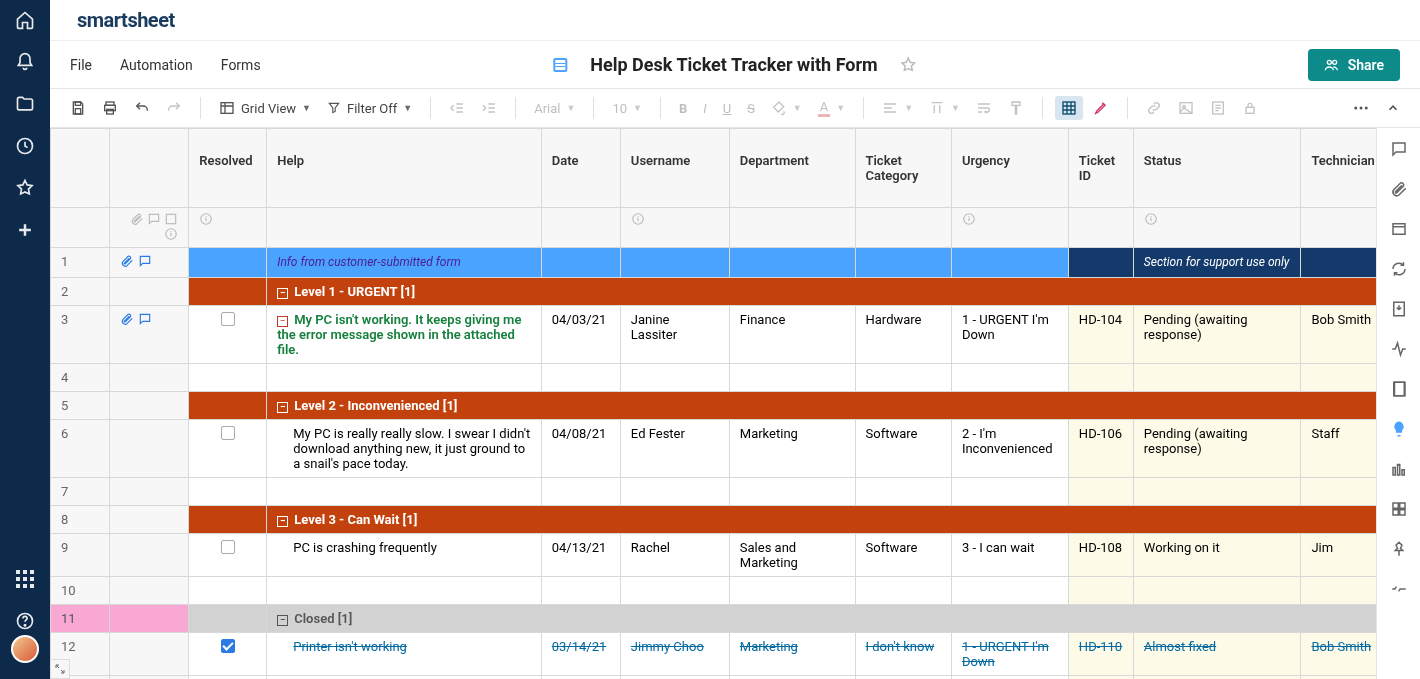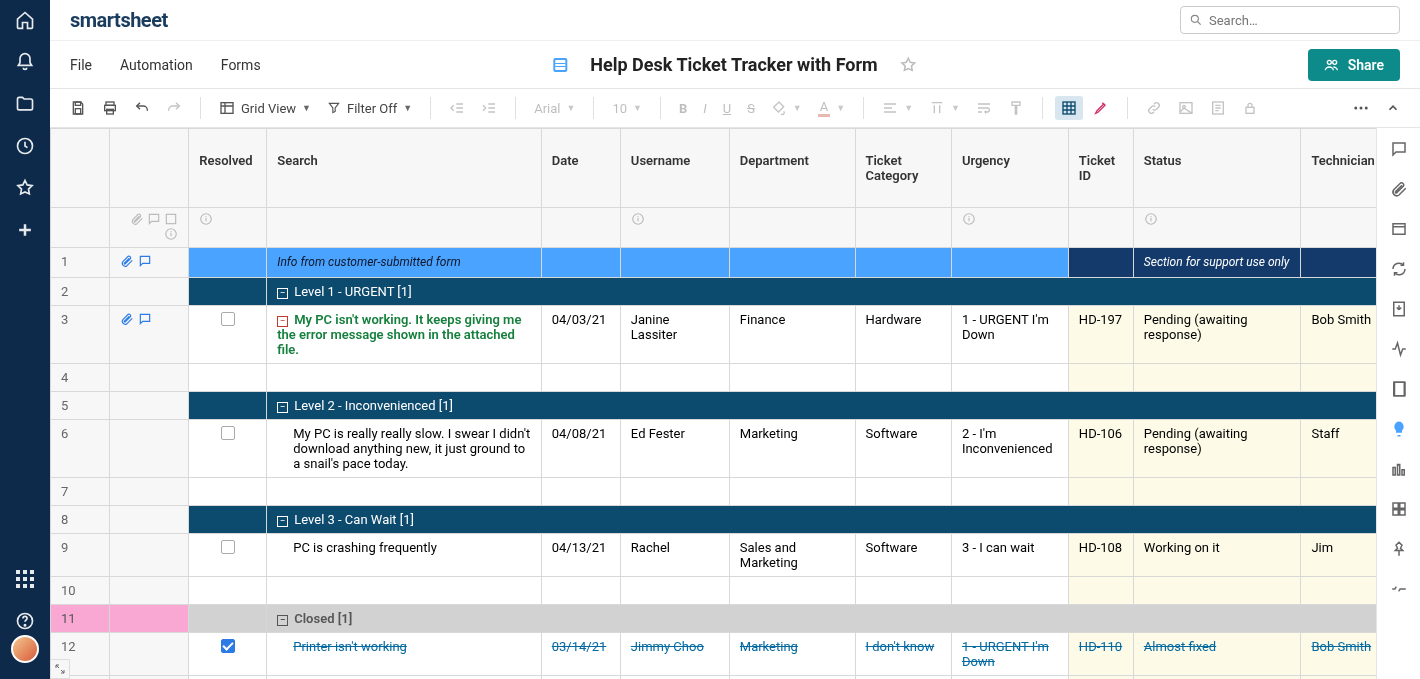--- a/index.html
+++ b/index.html
@@ -3,21 +3,21 @@
 <meta charset="utf-8">
 <style>
 *{box-sizing:border-box;margin:0;padding:0;font-family:-apple-system,BlinkMacSystemFont,"Segoe UI",Roboto,Arial,sans-serif;}
 body{width:1420px;height:679px;overflow:hidden;background:#fff;display:flex;}
 .leftnav{width:50px;background:#0e2a4a;color:#fff;display:flex;flex-direction:column;align-items:center;padding-top:10px;gap:22px;flex-shrink:0;position:relative;}
 .leftnav .ico{width:20px;height:20px;display:flex;align-items:center;justify-content:center;cursor:pointer;opacity:.9;}
 .leftnav .avatar{position:absolute;bottom:16px;width:28px;height:28px;border-radius:50%;background:linear-gradient(135deg,#f3c78e,#d85a3a);border:2px solid #fff;}
 .leftnav .grid9{display:grid;grid-template-columns:repeat(3,4px);grid-template-rows:repeat(3,4px);gap:3px;}
 .leftnav .grid9 span{background:#fff;}
 .main{flex:1;display:flex;flex-direction:column;min-width:0;}
-.topbar{height:40px;display:flex;align-items:center;padding:0 20px;justify-content:space-between;}
+.topbar{height:40px;display:flex;align-items:center;padding:0 20px;justify-content:space-between;margin-left:7px;}
 .brand{font-size:20px;font-weight:700;color:#1a3c5e;letter-spacing:-0.5px;}
 .searchbox{width:220px;height:28px;border:1px solid #ccc;border-radius:4px;display:flex;align-items:center;padding:0 8px;gap:6px;color:#888;font-size:13px;}
 .tabs{height:48px;display:flex;align-items:center;padding:0 20px;border-top:1px solid #eee;position:relative;}
 .tabs .tab{margin-right:28px;font-size:14px;color:#333;cursor:pointer;}
 .doctitle{position:absolute;left:50%;transform:translateX(-50%);font-size:18px;font-weight:700;color:#222;display:flex;align-items:center;gap:22px;}
 .doctitle .docico{width:16px;height:16px;display:inline-flex;}
 .sharebtn{position:absolute;right:20px;background:#0d8a8a;color:#fff;border:none;border-radius:4px;padding:8px 16px;font-size:14px;font-weight:600;display:flex;align-items:center;gap:8px;cursor:pointer;}
 .toolbar{height:40px;border-top:1px solid #e5e5e5;border-bottom:1px solid #e5e5e5;display:flex;align-items:center;padding:0 14px;gap:4px;font-size:13px;color:#444;}
 .toolbar .sep{width:1px;height:22px;background:#e0e0e0;margin:0 8px;}
 .toolbar .tbtn{padding:4px 6px;display:flex;align-items:center;gap:6px;cursor:pointer;border-radius:3px;}
@@ -47,23 +47,23 @@
 col.status{width:160px;}
 col.tech{width:75px;}
 td.rownum{text-align:right;color:#666;background:#f7f7f7;font-size:12px;padding:4px 10px;}
 td.rowicons{background:#f7f7f7;text-align:center;}
 th.rownum,th.rowicons{background:#f7f7f7!important;}
 .chk{display:inline-block;width:14px;height:14px;border:1px solid #aaa;border-radius:2px;background:#fff;}
 .chk.on{background:#2c7be5;border-color:#2c7be5;position:relative;}
 .chk.on:after{content:"";position:absolute;left:3px;top:0px;width:4px;height:8px;border:solid #fff;border-width:0 2px 2px 0;transform:rotate(45deg);}
 tr.bluehdr td{background:#4aa3ff;color:#fff;}
 tr.bluehdr td.rownum,tr.bluehdr td.rowicons{background:#f7f7f7;color:#666;}
-tr.bluehdr .ital{font-style:italic;font-size:12px;color:#0f172a;}
+tr.bluehdr .ital{font-style:italic;font-size:12px;color:#4c1d95;}
 tr.bluehdr .navycell{background:#133a6b;color:#fff;}
-tr.grayhdr td{background:#0c4a6e;color:#fff;font-weight:400;}
+tr.grayhdr td{background:#c2410c;color:#fff;font-weight:700;}
 tr.grayhdr td.rownum,tr.grayhdr td.rowicons{background:#f7f7f7;color:#666;font-weight:400;}
 tr.lightgray td{background:#d2d2d2;color:#555;font-weight:600;}
 tr.lightgray td.rownum,tr.lightgray td.rowicons{background:#f9a8d4;font-weight:400;}
 tr.datarow td.yel{background:#fdfbe7;}
 .redtext{color:#15803d;font-weight:600;}
 .strike{color:#0369a1;text-decoration:line-through;}
 .toggle{display:inline-flex;width:11px;height:11px;border:1px solid currentColor;align-items:center;justify-content:center;font-size:10px;line-height:1;margin-right:6px;}
 .csr{position:absolute;bottom:0;left:0;width:20px;height:20px;background:#f7f7f7;border:1px solid #ddd;display:flex;align-items:center;justify-content:center;color:#666;cursor:pointer;}
 .smallico{width:14px;height:14px;display:inline-flex;vertical-align:middle;}
 .rowico-set{display:inline-flex;gap:4px;color:#2c7be5;}
@@ -124,27 +124,20 @@
         <circle cx="12" cy="17" r=".8" fill="#fff"></circle>
       </svg>
     </div>
   <div class="avatar"></div>
 </div>
 
 <div class="main">
 
   <div class="topbar">
     <div class="brand">smartsheet</div>
-    <div class="searchbox">
-      <svg viewBox="0 0 24 24" width="14" height="14" fill="none" stroke="#888" stroke-width="2">
-          <circle cx="10" cy="10" r="6"></circle>
-          <path d="M20 20l-5-5"></path>
-        </svg>
-      <input type="text" style="border: none; outline: none; flex: 1 1 0%; font-size: 13px;" placeholder="Search…">
-    </div>
   </div>
 
   <div class="tabs">
     <div class="tab">File</div>
     <div class="tab">Automation</div>
     <div class="tab">Forms</div>
     <div class="doctitle">
       <span class="docico">
           <svg viewBox="0 0 16 16" width="16" height="16">
             <rect x="1" y="1" width="14" height="14" rx="2" fill="#4aa3ff"></rect>
@@ -346,21 +339,21 @@
           <col class="urg">
             <col class="tid">
             <col class="status">
             <col class="tech">
         </colgroup>
         <thead>
           <tr>
             <th class="rownum"></th>
               <th class="rowicons"></th>
             <th>Resolved</th>
-            <th>Search</th>
+            <th>Help</th>
             <th>Date</th>
             <th>Username</th>
             <th>Department</th>
             <th>Ticket Category</th>
             <th>Urgency</th>
             <th>Ticket ID</th>
             <th>Status</th>
             <th>Technician</th>
           </tr>
           <tr class="iconrow">
@@ -469,21 +462,21 @@
                     </svg>
                   </span>
                 </span></td>
             <td style="text-align:center;"><span class="chk"></span></td>
             <td><span class="toggle" style="color:#c0392b;">−</span><span class="redtext">My PC isn't working. It keeps giving me the error message shown in the attached file.</span></td>
             <td>04/03/21</td>
             <td>Janine Lassiter</td>
             <td>Finance</td>
             <td>Hardware</td>
             <td>1 - URGENT I'm Down</td>
-            <td class="yel">HD-197</td>
+            <td class="yel">HD-104</td>
             <td class="yel">Pending (awaiting response)</td>
             <td class="yel">Bob Smith</td>
           </tr>
 
           <tr class="datarow">
             <td class="rownum">4</td>
               <td class="rowicons"></td>
               <td></td>
               <td></td>
               <td></td>

